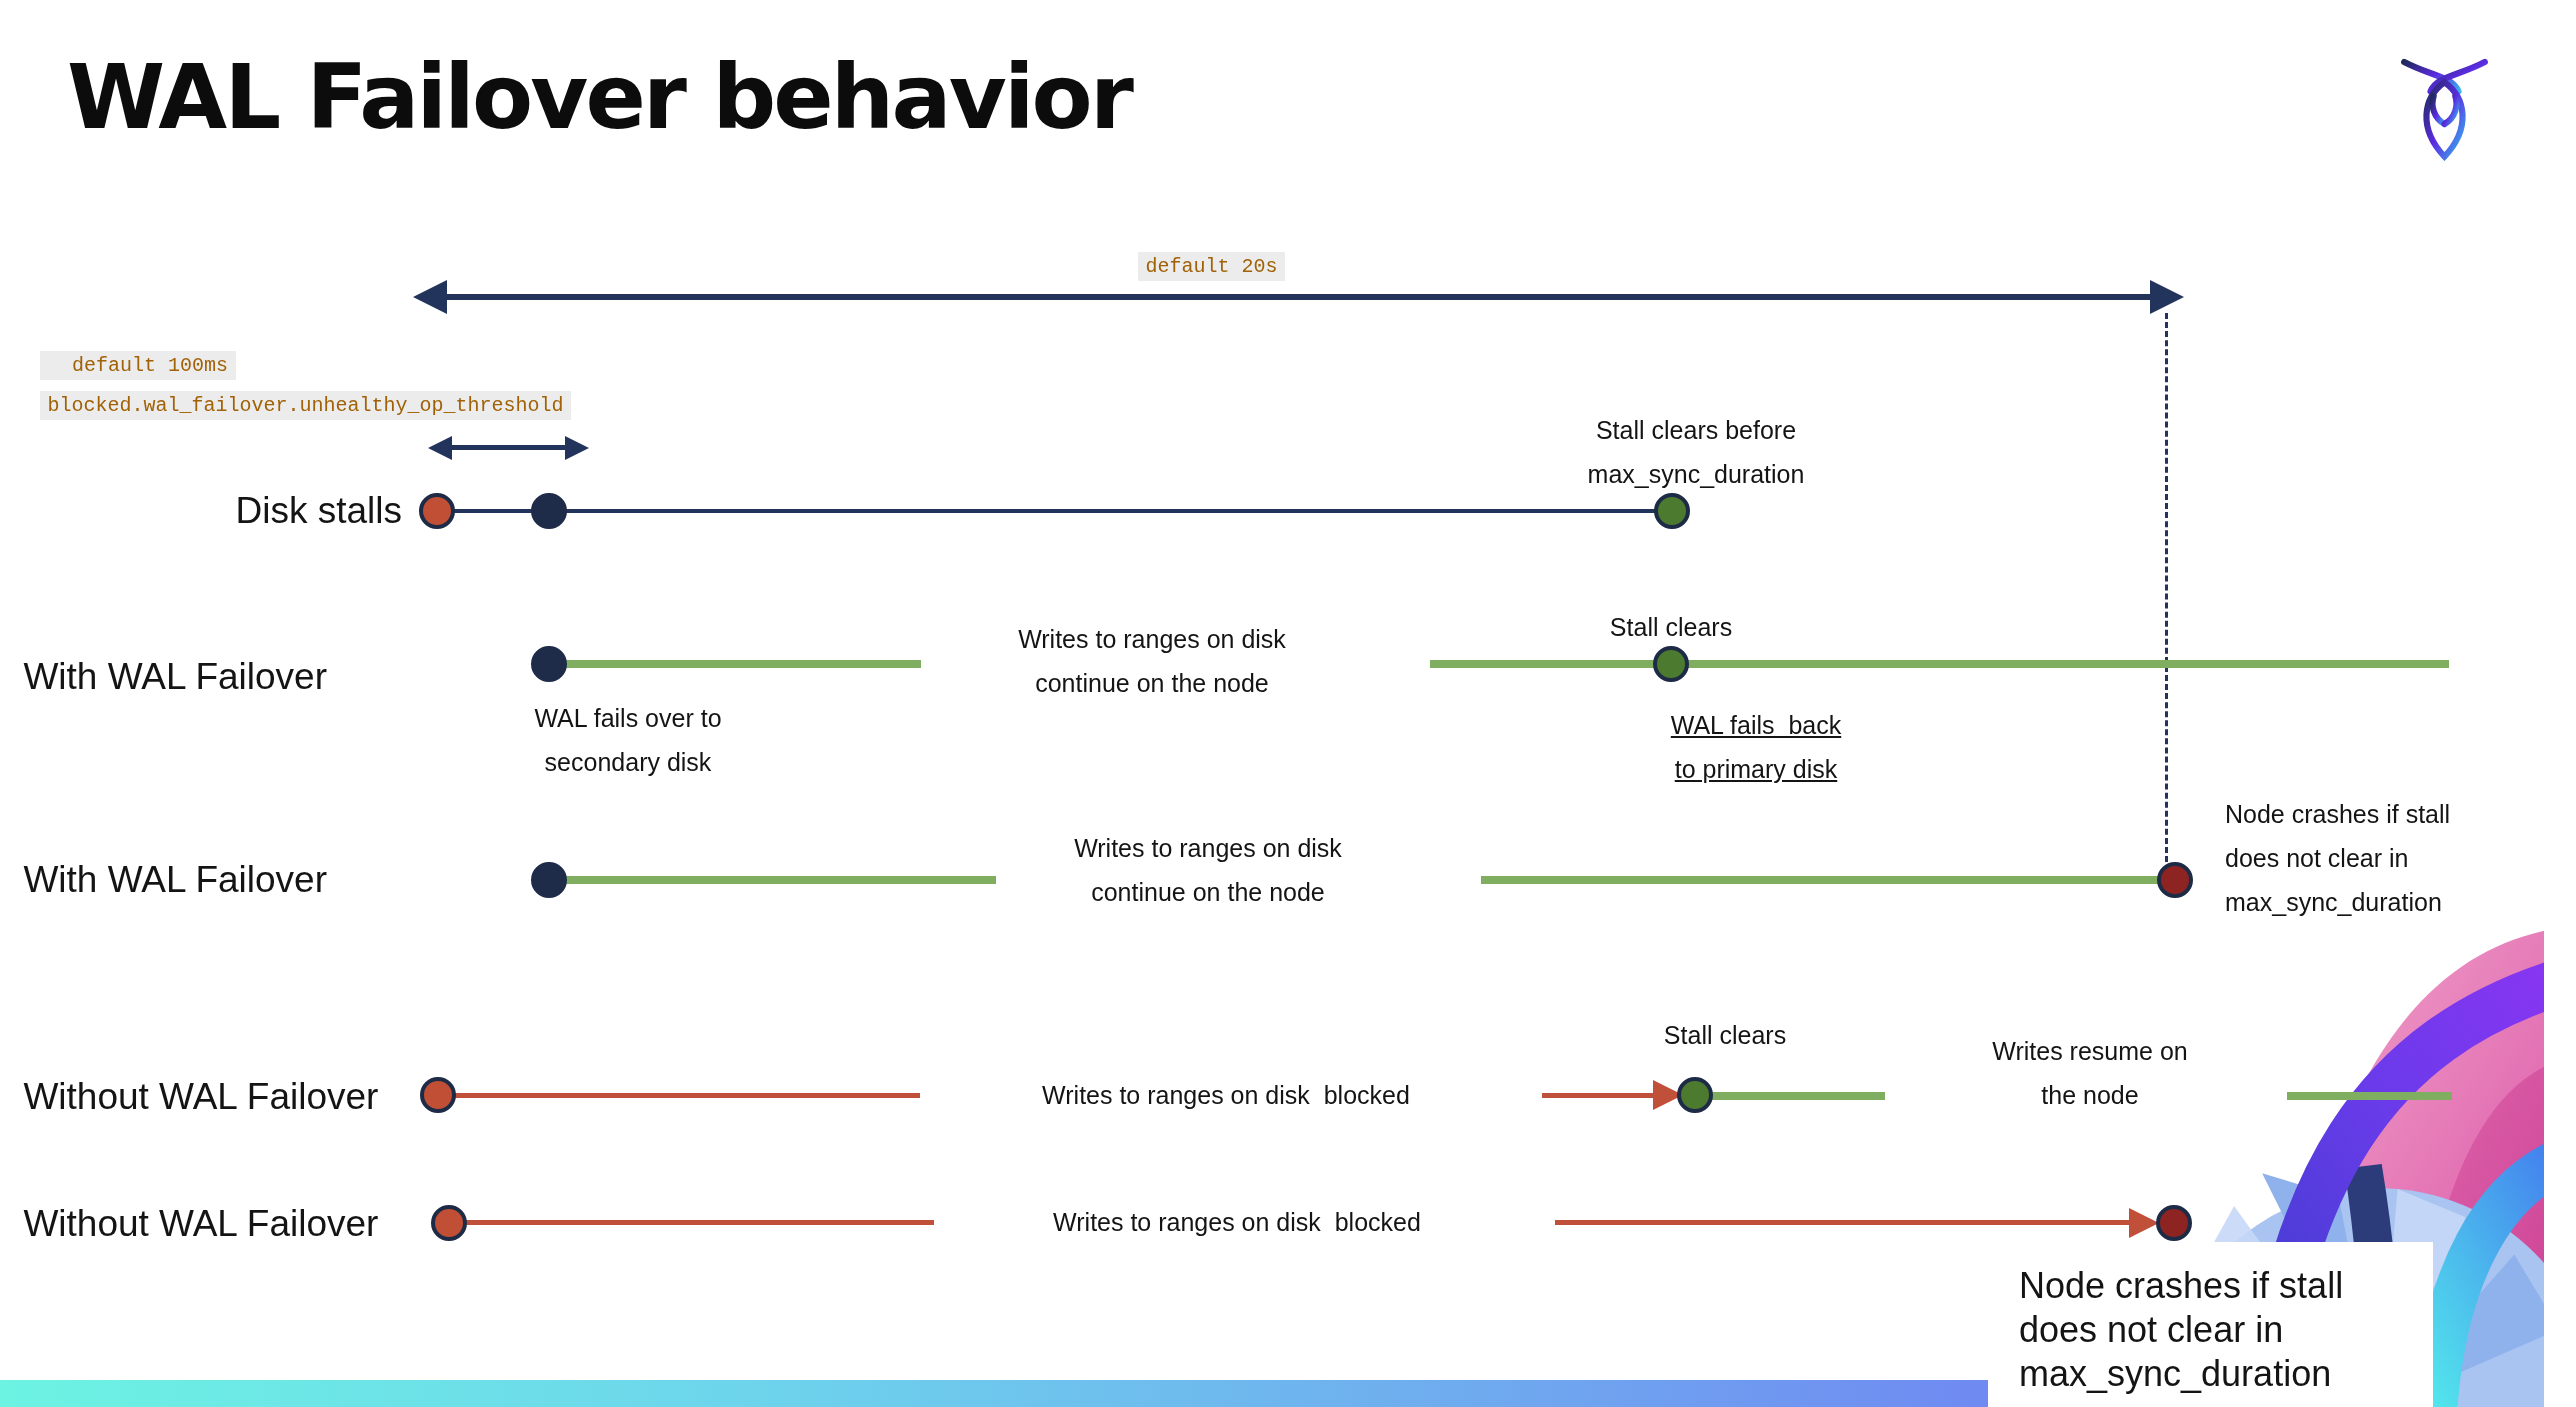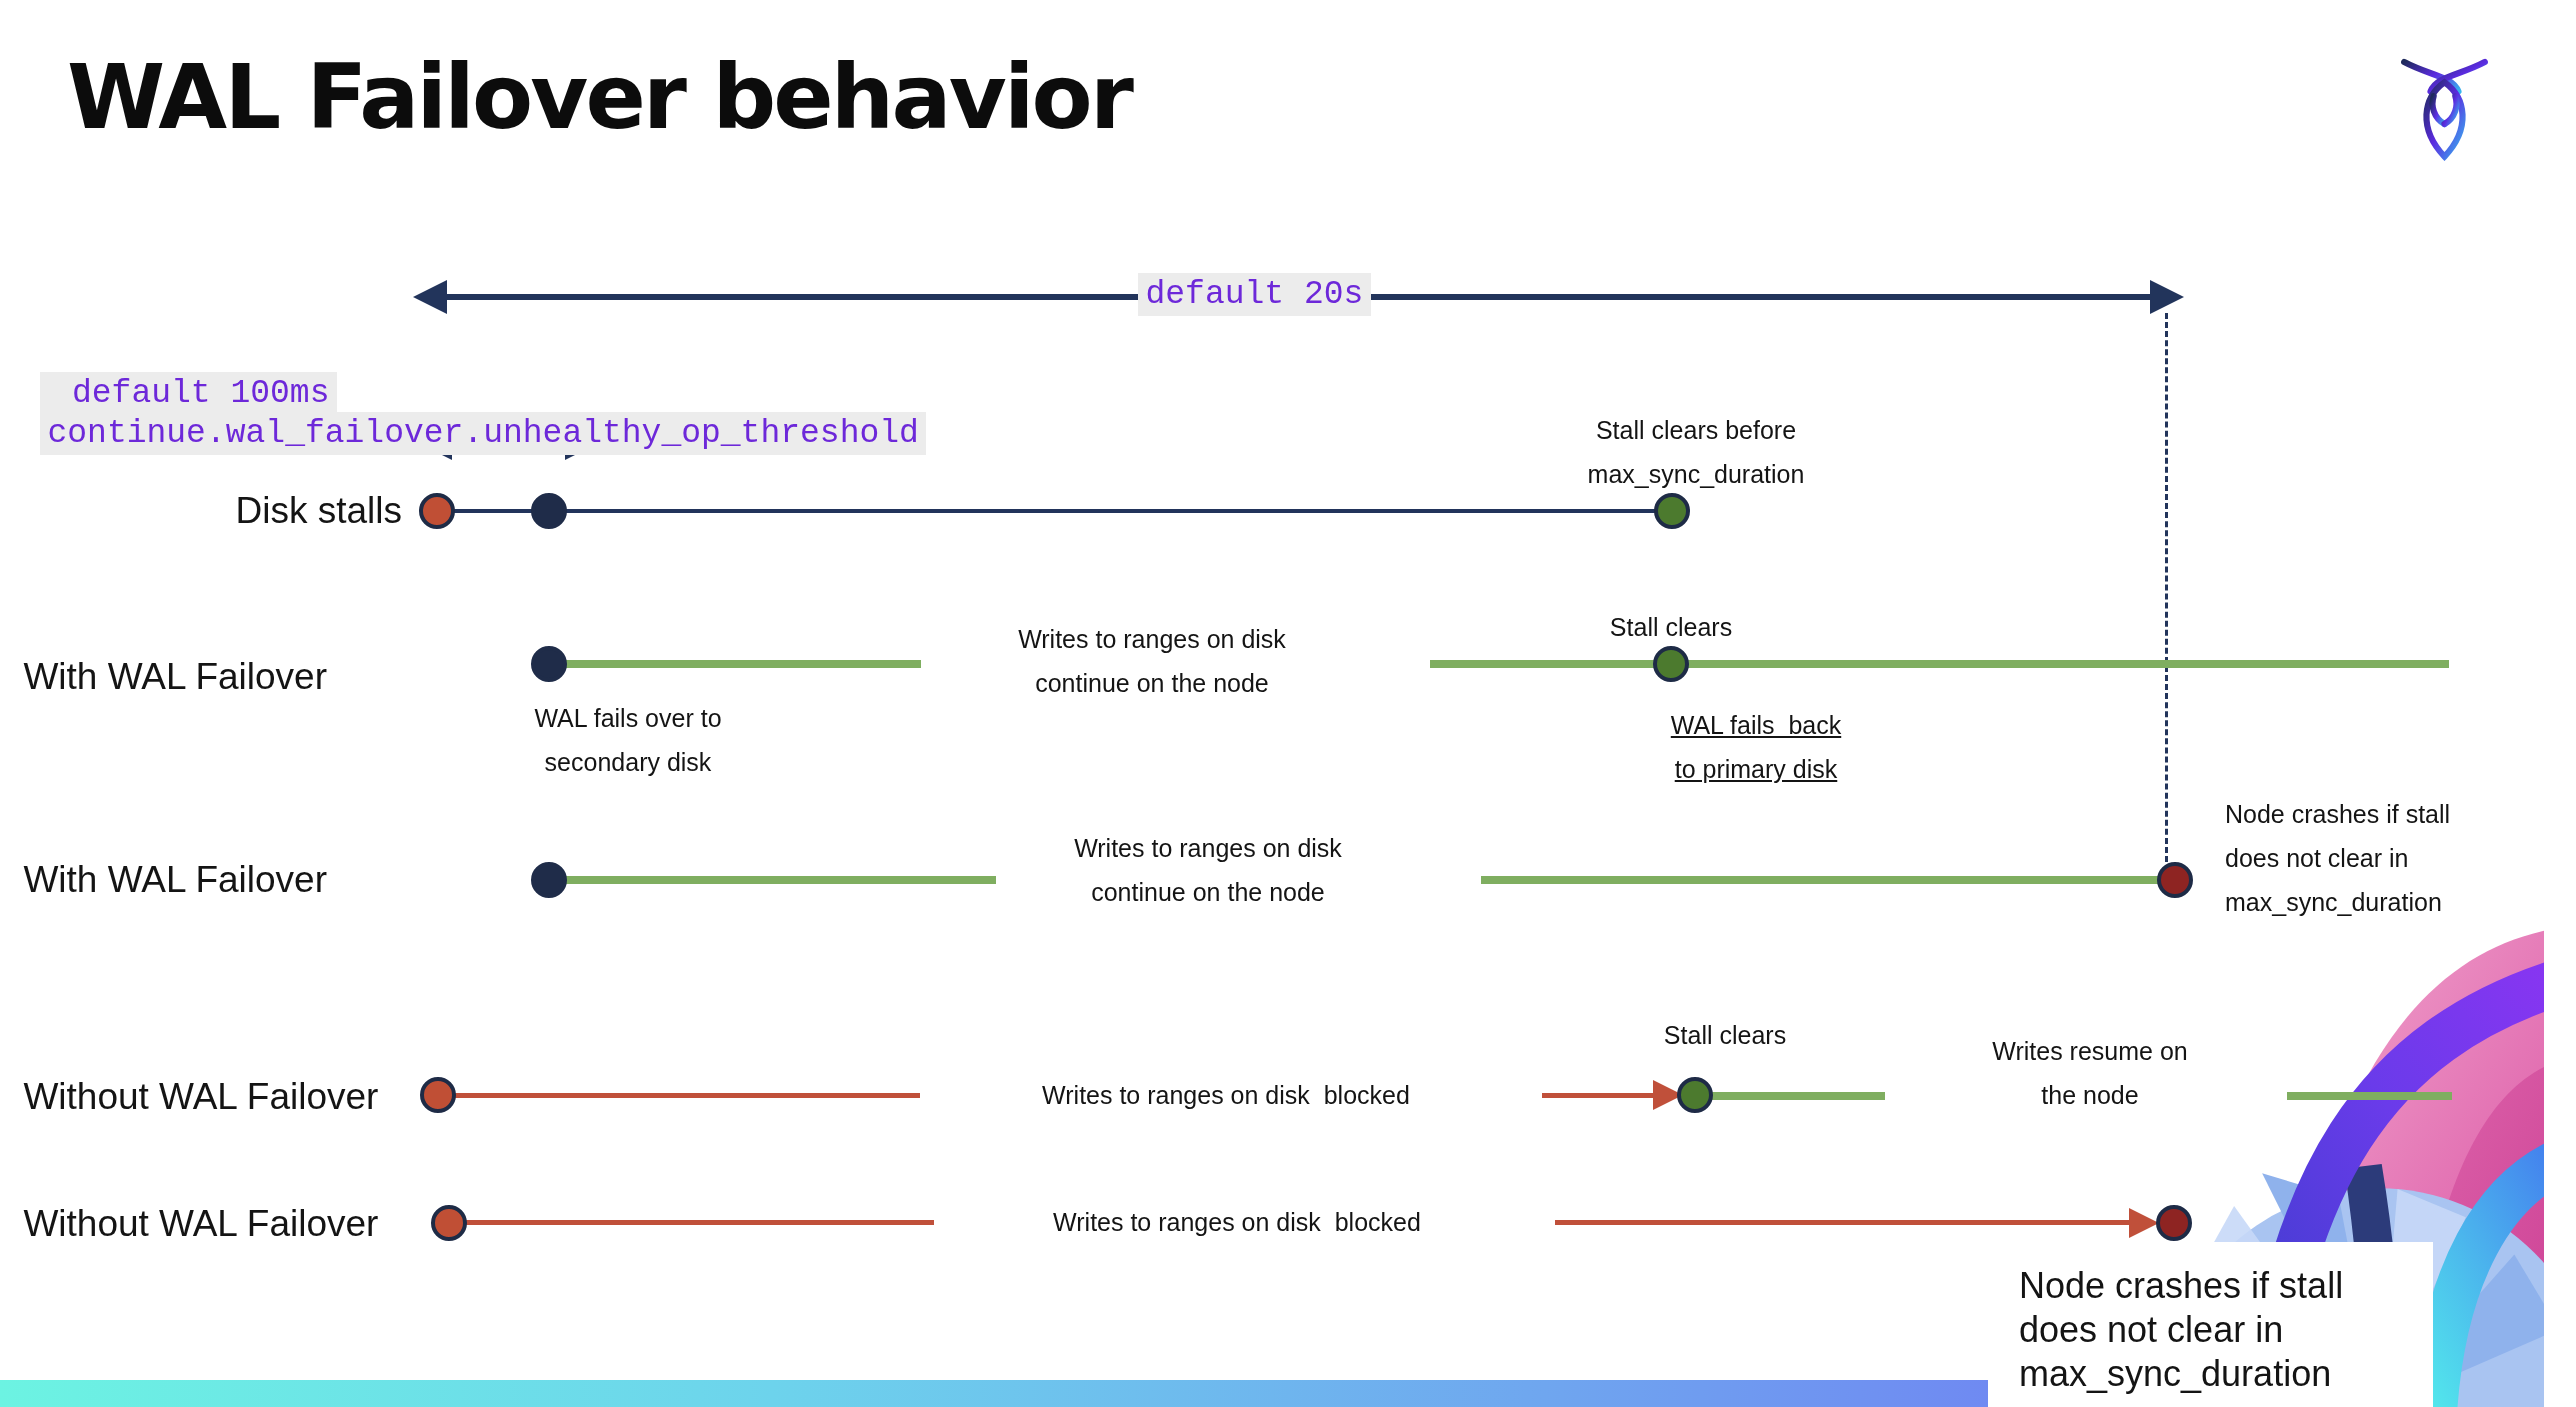--- a/index.html
+++ b/index.html
@@ -4,22 +4,22 @@
 <style>
   html,body{margin:0;padding:0;background:#ffffff;}
   #canvas{position:relative;width:2544px;height:1408px;background:#ffffff;overflow:hidden;
           font-family:"Liberation Sans",sans-serif;color:#111;}
 
   
   .title{position:absolute;left:67px;top:45px;font-family:"DejaVu Sans","Liberation Sans",sans-serif;
          font-weight:800;font-size:89px;letter-spacing:-2.8px;color:#0c0c0c;z-index:4;}
 
   
-  .mono{position:absolute;font-family:"Liberation Mono","DejaVu Sans Mono",monospace;font-size:33px;
-        background:#ECECEC;color:#6d28d9;padding:2.8px 7.5px;white-space:nowrap;z-index:4;margin-top:21px;}
+  .mono{position:absolute;font-family:"Liberation Mono","DejaVu Sans Mono",monospace;font-size:20px;
+        background:#ECECEC;color:#a16207;padding:2.8px 7.5px;white-space:nowrap;z-index:4;}
 
   
   .txt{position:absolute;font-size:25px;line-height:44px;color:#141414;white-space:pre-wrap;z-index:4;}
   .center{transform:translateX(-50%);text-align:center;}
   .rowlabel{position:absolute;font-size:37px;line-height:45px;color:#141414;white-space:nowrap;z-index:4;}
 
   
   .hline{position:absolute;z-index:3;}
   .navyline{background:#22345B;}
   .greenline{background:#7FAE60;}
@@ -80,21 +80,21 @@
     </g>
   </svg>
 
   <div class="mono" style="left:1138px;top:252px;">default 20s</div>
   <div class="hline navyline" style="left:445px;top:294px;width:1707px;height:5.6px;"></div>
   <div class="tri tri-l-navy" style="left:413px;top:280px;"></div>
   <div class="tri tri-r-navy" style="left:2150px;top:280px;"></div>
   <div class="dashv" style="left:2165px;top:313px;height:549px;"></div>
 
   <div class="mono" style="left:40px;top:351px;padding-left:32px;">default 100ms</div>
-  <div class="mono" style="left:40px;top:391px;">continue.wal_failover.unhealthy_op_threshold</div>
+  <div class="mono" style="left:40px;top:391px;">blocked.wal_failover.unhealthy_op_threshold</div>
   <div class="hline navyline" style="left:449px;top:445px;width:116px;height:4.7px;"></div>
   <div class="tri tri-l-navy-s" style="left:428px;top:436px;"></div>
   <div class="tri tri-r-navy-s" style="left:565px;top:436px;"></div>
 
   <div class="rowlabel" style="left:122px;top:488px;width:280px;text-align:right;">Disk stalls</div>
   <div class="hline navyline" style="left:437px;top:509px;width:1235px;height:3.7px;"></div>
   <div class="dot dot-red" style="left:437px;top:511px;"></div>
   <div class="dot dot-navy" style="left:549px;top:511px;"></div>
   <div class="dot dot-green" style="left:1672px;top:511px;"></div>
   <div class="txt center" style="left:1696px;top:408px;">Stall clears before

